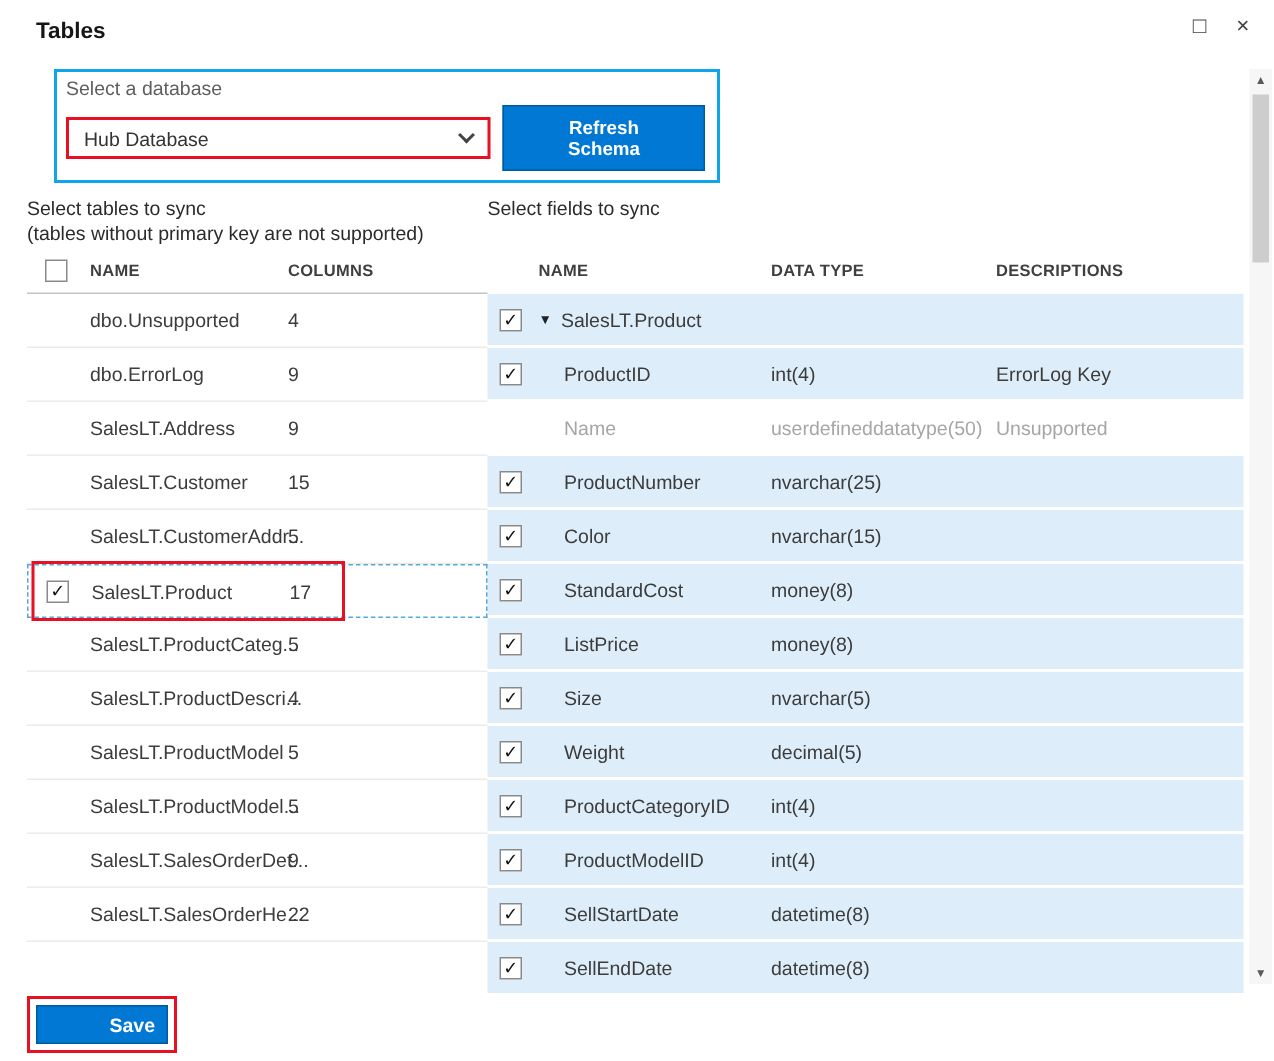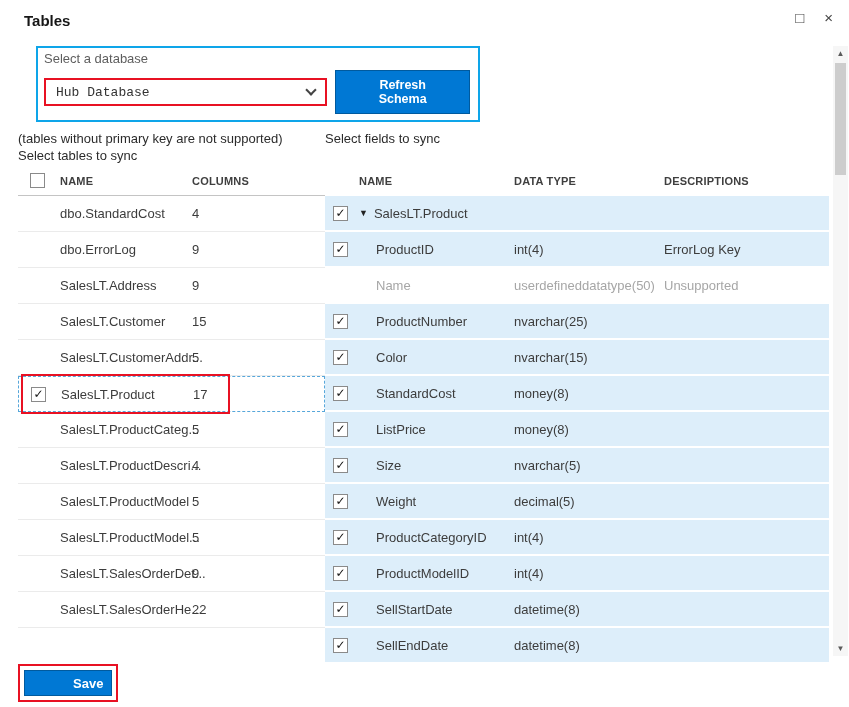--- a/index.html
+++ b/index.html
@@ -25,21 +25,21 @@
     border: 2px solid #0ea5e9;
     padding: 3px 8px 6px 6px;
   }
   .db-label { font-size: 13px; color: #5e5e5e; line-height: 16px; margin-bottom: 3px; }
   .db-row { display: flex; align-items: center; gap: 8px; }
   .dropdown {
     width: 298px; height: 28px;
     border: 2px solid #e81123;
     background: #fff;
     display: flex; align-items: center; justify-content: space-between;
-    padding: 0 10px; font-size: 13px; color: #333; cursor: pointer; font-family: Liberation Mono, monospace;
+    padding: 0 10px; font-size: 13px; color: #333; cursor: pointer;
   }
   .chev {
     width: 8px; height: 8px; margin-top: -4px;
     border-right: 2px solid #444; border-bottom: 2px solid #444;
     transform: rotate(45deg);
   }
   .btn-blue {
     background: #0078d4; color: #fff; border: 1px solid #005a9e;
     font-family: inherit; font-size: 12.5px; font-weight: bold;
     height: 44px; padding: 0 20px; cursor: pointer;
@@ -135,36 +135,36 @@
       <span>Hub Database</span>
       <span class="chev"></span>
     </div>
     <button class="btn-blue">Refresh Schema</button>
   </div>
 </div>
 
 <div class="panels">
   <div class="left-panel">
     <div class="panel-heading">
+      <div>Select tables to sync</div>
       <div>(tables without primary key are not supported)</div>
-      <div>Select tables to sync</div>
     </div>
     <div class="thead">
       <span class="cell cb-cell">
         <span class="checkbox"></span>
       </span>
       <span class="cell tname-h">NAME</span>
       <span class="cell tcols-h">COLUMNS</span>
     </div>
     <div id="tables-list">
         <div class="trow">
           <span class="cell cb-cell">
             <span class="checkbox hidden"></span>
           </span>
-          <span class="cell tname">dbo.StandardCost</span>
+          <span class="cell tname">dbo.Unsupported</span>
           <span class="cell tcols">4</span>
         </div>
         <div class="trow">
           <span class="cell cb-cell">
             <span class="checkbox hidden"></span>
           </span>
           <span class="cell tname">dbo.ErrorLog</span>
           <span class="cell tcols">9</span>
         </div>
         <div class="trow">

